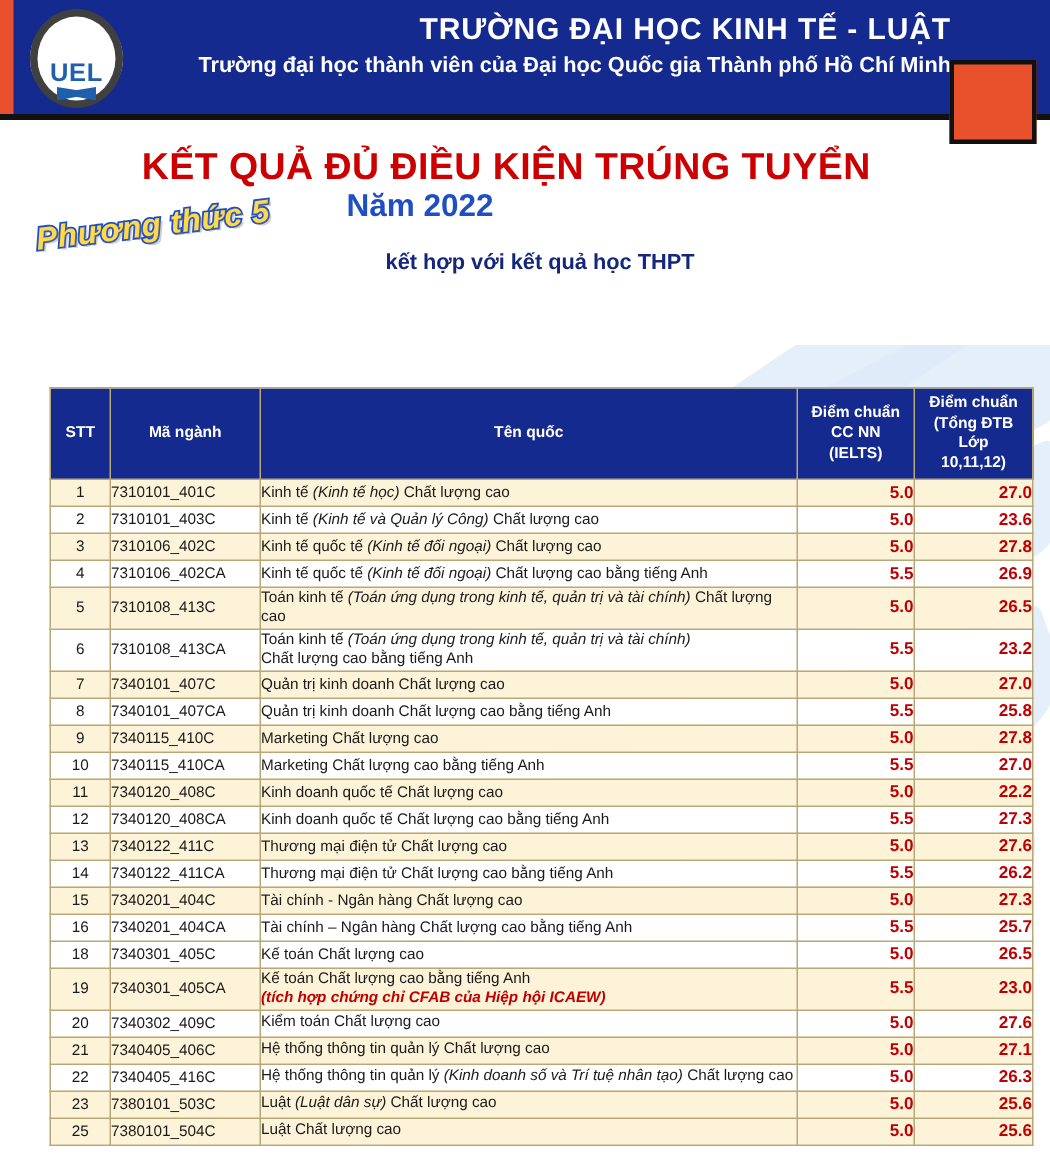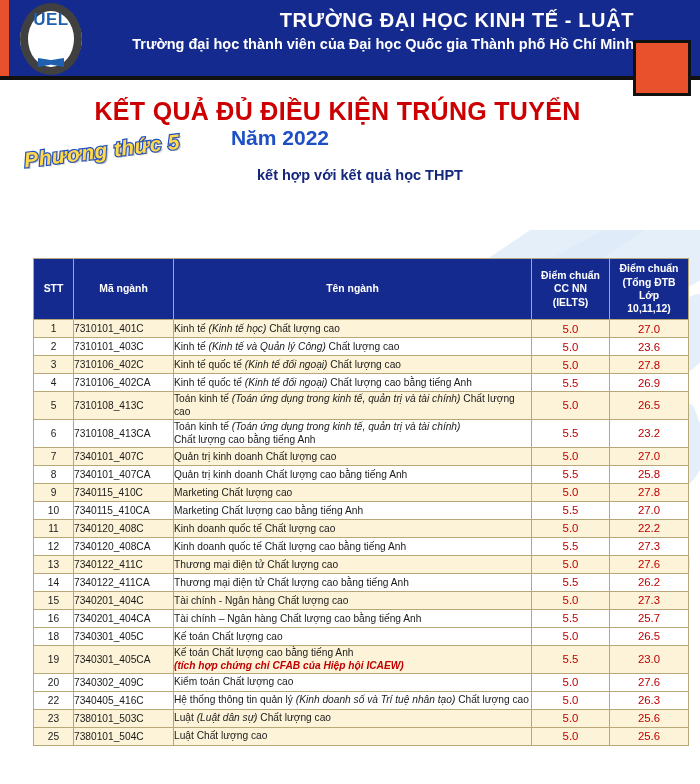--- a/index.html
+++ b/index.html
@@ -65,26 +65,26 @@
     left: 20px; top: 8px;
     width: 62px; height: 62px;
     border-radius: 50%;
     background: #ffffff;
     z-index: 4;
     display: flex; align-items: center; justify-content: center;
   }
   .logo-ring {
     width: 56px; height: 56px;
     border-radius: 50%;
-    border: 8px solid #404040;
+    border: 5px solid #404040;
     background: #ffffff;
     display: flex;
     flex-direction: column;
     align-items: center;
-    justify-content: space-between;
+    justify-content: flex-end;
   }
   .logo-text {
     font-size: 17px; font-weight: bold; color: #1e5fae;
     letter-spacing: .5px; line-height: 1;
   }
   .logo-book {
     width: 26px; height: 9px;
     margin-top: 1px;
     background: #1e5fae;
     clip-path: polygon(0 0, 48% 22%, 52% 22%, 100% 0, 100% 100%, 52% 74%, 48% 74%, 0 100%);
@@ -220,23 +220,23 @@
   }
   td.c-name {
     text-align: left;
     padding-left: 5px;
     padding-right: 3px;
     vertical-align: middle;
     color: #1a1a1a;
     line-height: 1.32;
   }
   td.c-ielts, td.c-gpa {
-    text-align: center;
+    text-align: right;
     vertical-align: middle;
-    font-weight: normal;
+    font-weight: bold;
     color: #c00000;
     font-size: 11.4px;
   }
   td.c-name i { }
   td.c-name .note {
     display: block;
     color: #c00000;
     font-style: italic;
     font-weight: bold;
   }
@@ -286,21 +286,21 @@
       <col style="width:40px">
       <col style="width:100px">
       <col style="width:358px">
       <col style="width:78px">
       <col style="width:79px">
     </colgroup>
     <thead>
       <tr>
         <th>STT</th>
         <th>Mã ngành</th>
-        <th>Tên ngành</th>
+        <th>Tên quốc</th>
         <th class="hdr-score">
           <span>Điểm chuẩn</span><br>
           <span>CC NN</span><br>
           <span>(IELTS)</span>
         </th>
         <th class="hdr-score">
           <span>Điểm chuẩn</span><br>
           <span>(Tổng ĐTB</span><br>
           <span>Lớp</span><br>
           <span>10,11,12)</span>
@@ -434,20 +434,27 @@
           <td class="c-ielts">5.5</td>
           <td class="c-gpa">23.0</td>
         </tr>
         <tr class="even">
           <td class="c-stt">20</td>
           <td class="c-code">7340302_409C</td>
           <td class="c-name">Kiểm toán Chất lượng cao</td>
           <td class="c-ielts">5.0</td>
           <td class="c-gpa">27.6</td>
         </tr>
+        <tr class="odd">
+          <td class="c-stt">21</td>
+          <td class="c-code">7340405_406C</td>
+          <td class="c-name">Hệ thống thông tin quản lý Chất lượng cao</td>
+          <td class="c-ielts">5.0</td>
+          <td class="c-gpa">27.1</td>
+        </tr>
         <tr class="even">
           <td class="c-stt">22</td>
           <td class="c-code">7340405_416C</td>
           <td class="c-name">Hệ thống thông tin quản lý <i>(Kinh doanh số và Trí tuệ nhân tạo)</i> Chất lượng cao</td>
           <td class="c-ielts">5.0</td>
           <td class="c-gpa">26.3</td>
         </tr>
         <tr class="odd">
           <td class="c-stt">23</td>
           <td class="c-code">7380101_503C</td>

